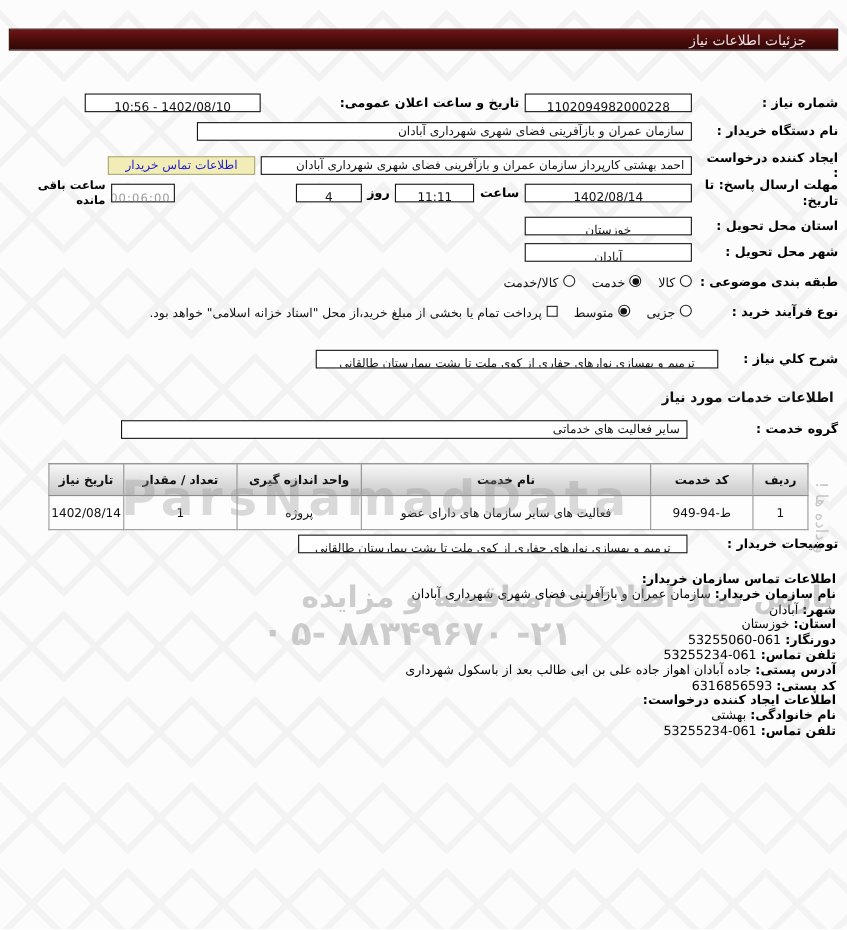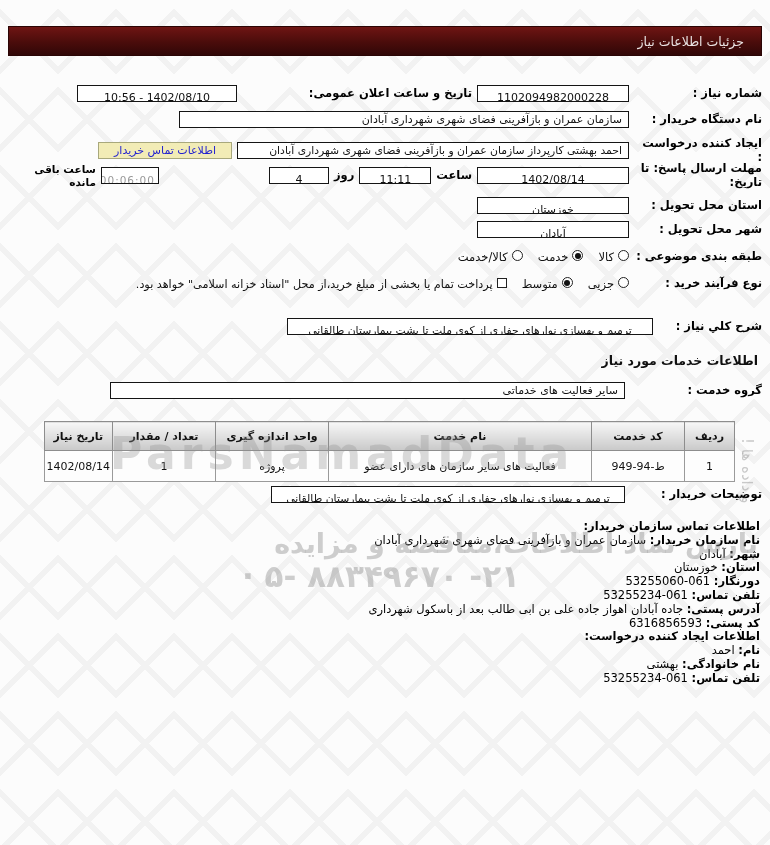--- a/index.html
+++ b/index.html
@@ -10,24 +10,24 @@
     color:#111;font-size:12px;
   }
   .pattern{
     position:absolute;inset:0;pointer-events:none;opacity:.5;
     background-image:
       linear-gradient(45deg, transparent 45%, #e9e9e9 45%, #e9e9e9 51%, transparent 51%),
       linear-gradient(-45deg, transparent 45%, #e9e9e9 45%, #e9e9e9 51%, transparent 51%);
     background-size:58px 78px;
   }
   .titlebar{
-    position:absolute;top:26px;right:8px;left:8px;height:30px;
+    position:absolute;top:26px;right:8px;left:8px;height:20px;
     background:linear-gradient(#6f1513,#4a0c0b 55%,#300707);
     border:1px solid #2a0505;box-sizing:border-box;
-    display:flex;align-items:center;padding:0 17px;
+    display:flex;align-items:center;padding:0 28px;
     color:#e9e2e2;font-size:12.5px;
   }
   .row{
     position:absolute;right:8px;left:8px;
     display:flex;align-items:center;gap:5px;direction:rtl;
   }
   .lbl{font-weight:700;font-size:11.5px;line-height:1.2;color:#000;flex:none;}
   .w128{width:128px;}
   .box{
     background:#fff;border:1px solid #151515;height:17px;line-height:16px;
@@ -222,24 +222,20 @@
     <div>
       <span class="b">آدرس پستی:</span>
       <span>جاده آبادان اهواز جاده علی بن ابی طالب بعد از باسکول شهرداری</span>
     </div>
     <div>
       <span class="b">کد پستی:</span>
       <span>6316856593</span>
     </div>
     <div class="b">اطلاعات ایجاد کننده درخواست:</div>
     <div>
-      <span class="b">نام:</span>
-      <span>احمد</span>
-    </div>
-    <div>
       <span class="b">نام خانوادگی:</span>
       <span>بهشتی</span>
     </div>
     <div>
       <span class="b">تلفن تماس:</span>
       <span>061-53255234</span>
     </div>
   </div>
 
   <div class="wm wm-latin">ParsNamadData</div>

